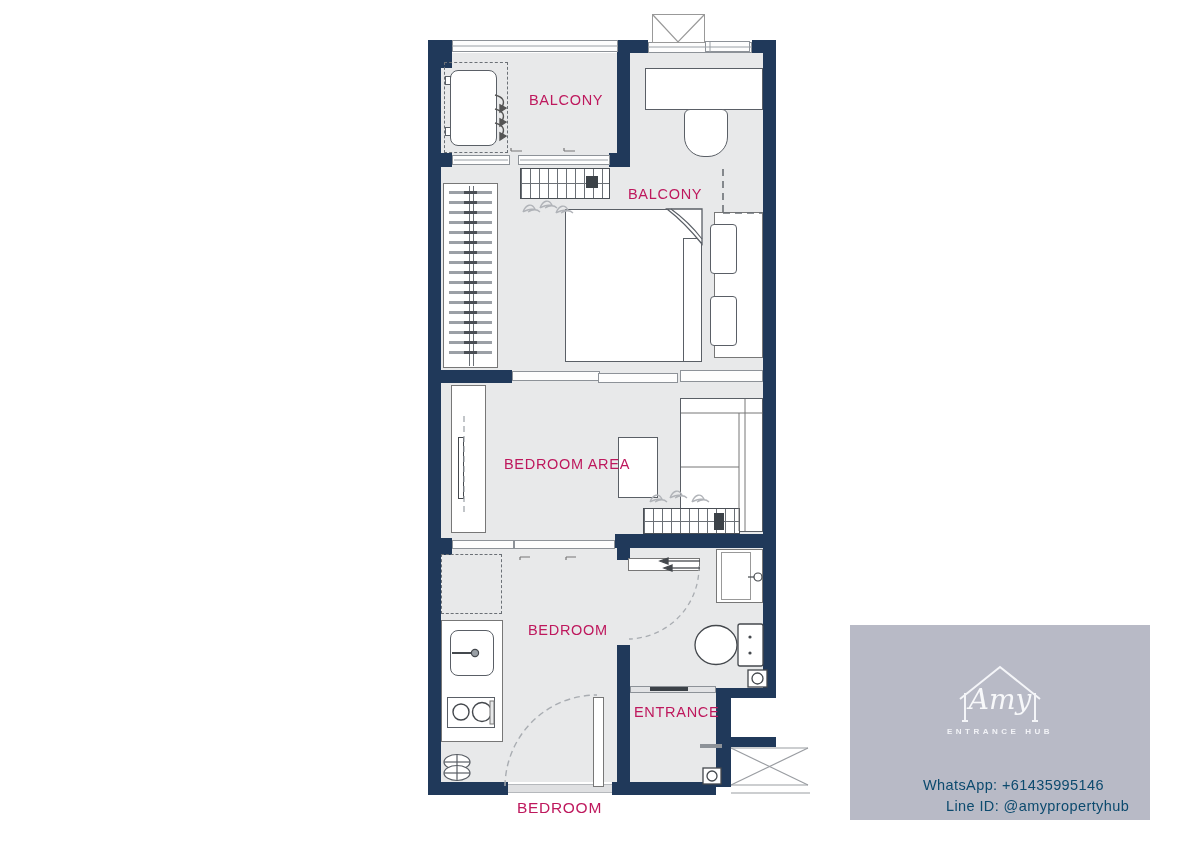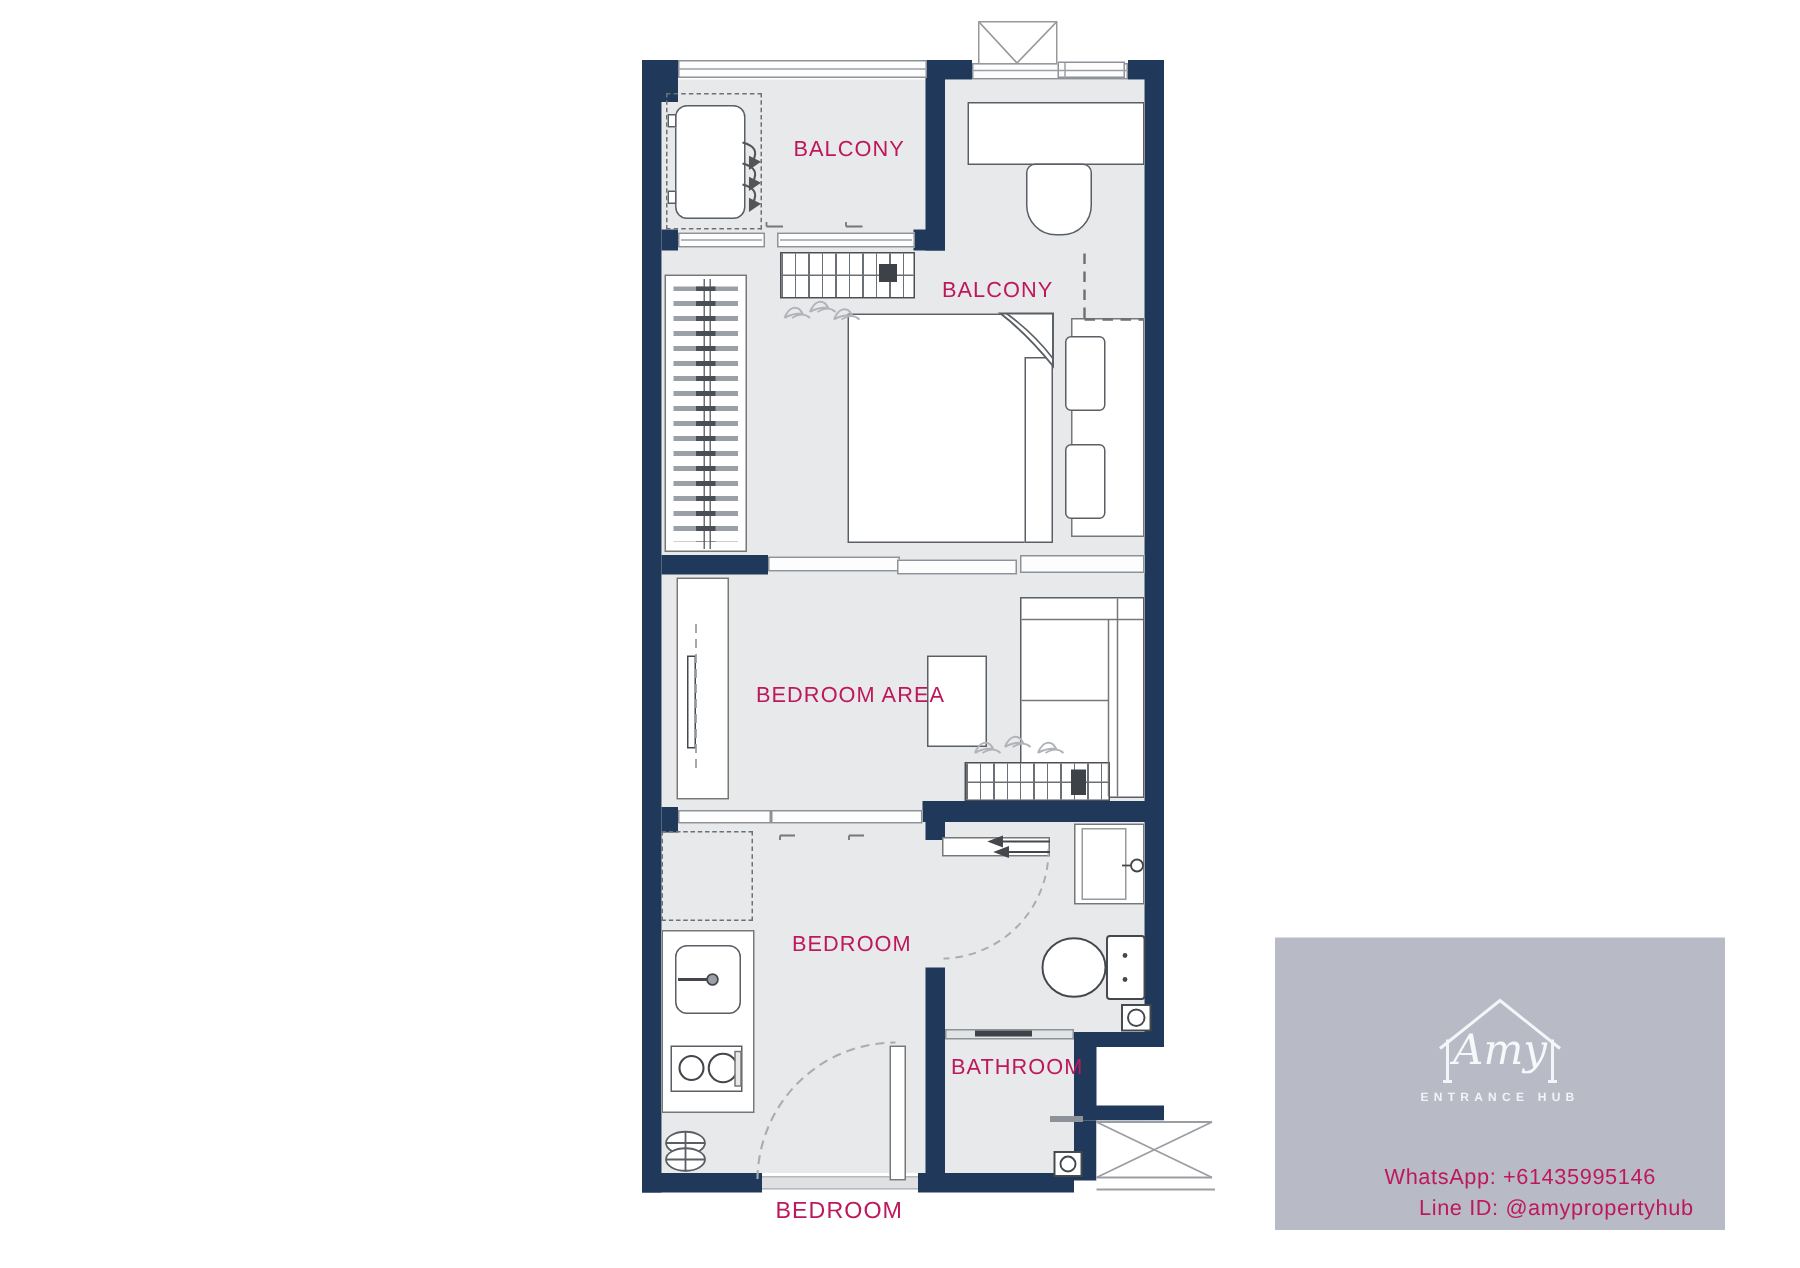--- a/index.html
+++ b/index.html
@@ -23,21 +23,21 @@
         background:repeating-linear-gradient(180deg,#4a4f55 0 3px,transparent 3px 10px);}
   .rail{position:absolute;left:469px;top:186px;width:3px;height:180px;background:#fff;
         border-left:1px solid #6b7076;border-right:1px solid #6b7076;}
   .threshold{position:absolute;left:508px;top:784px;width:104px;height:9px;background:#dfe0e2;
         border-top:1px solid #b5b8bc;border-bottom:1px solid #b5b8bc;box-sizing:border-box;}
   svg.overlay{position:absolute;left:0;top:0;pointer-events:none;}
   
   .wm{position:absolute;left:850px;top:625px;width:300px;height:195px;background:#b8bac6;}
   .wm-sub{position:absolute;left:850px;top:727px;width:300px;text-align:center;color:#f2f3f7;
         font-size:8px;font-weight:bold;letter-spacing:3.5px;}
-  .wm-line{position:absolute;color:#be185d;font-size:14.5px;letter-spacing:.4px;white-space:nowrap;text-align:center;}
+  .wm-line{position:absolute;color:#0c4a6e;font-size:14.5px;letter-spacing:.4px;white-space:nowrap;text-align:center;}
 </style>
 </head>
 <body>
 
 <div id="canvas">
 
   <div class="floor"></div>
 
   <div class="wall" style="left:428px;top:40px;width:13px;height:755px"></div>
   <div class="wall" style="left:428px;top:40px;width:24px;height:28px"></div>
@@ -232,21 +232,21 @@
       <line x1="731" y1="748" x2="808" y2="785"></line>
       <line x1="731" y1="785" x2="808" y2="748"></line>
       <line x1="731" y1="793" x2="810" y2="793"></line>
     </g>
   </svg>
 
   <div class="label" style="left:529px;top:92px">BALCONY</div>
   <div class="label" style="left:628px;top:186px">BALCONY</div>
   <div class="label" style="left:504px;top:456px">BEDROOM AREA</div>
   <div class="label" style="left:528px;top:622px">BEDROOM</div>
-  <div class="label" style="left:634px;top:704px">BATHROOM</div>
+  <div class="label" style="left:634px;top:704px">ENTRANCE</div>
   <div class="label" style="left:517px;top:799px;font-size:15.5px">BEDROOM</div>
 
   <div class="wm">
     <svg width="96" height="64" viewBox="0 0 96 62" style="position:absolute;left:102px;top:37px">
       <path d="M8 36 L48 4 L88 36" fill="none" stroke="#f4f5f8" stroke-width="2"></path>
       <path d="M13 30 V58 M83 30 V58 M10 58 H16 M80 58 H86" fill="none" stroke="#f4f5f8" stroke-width="2"></path>
       <text x="48" y="46" text-anchor="middle" font-family="DejaVu Serif, serif" font-style="italic" font-size="28" fill="#f7f8fa">Amy</text>
     </svg>
   </div>
   <div class="wm-sub">ENTRANCE HUB</div>

